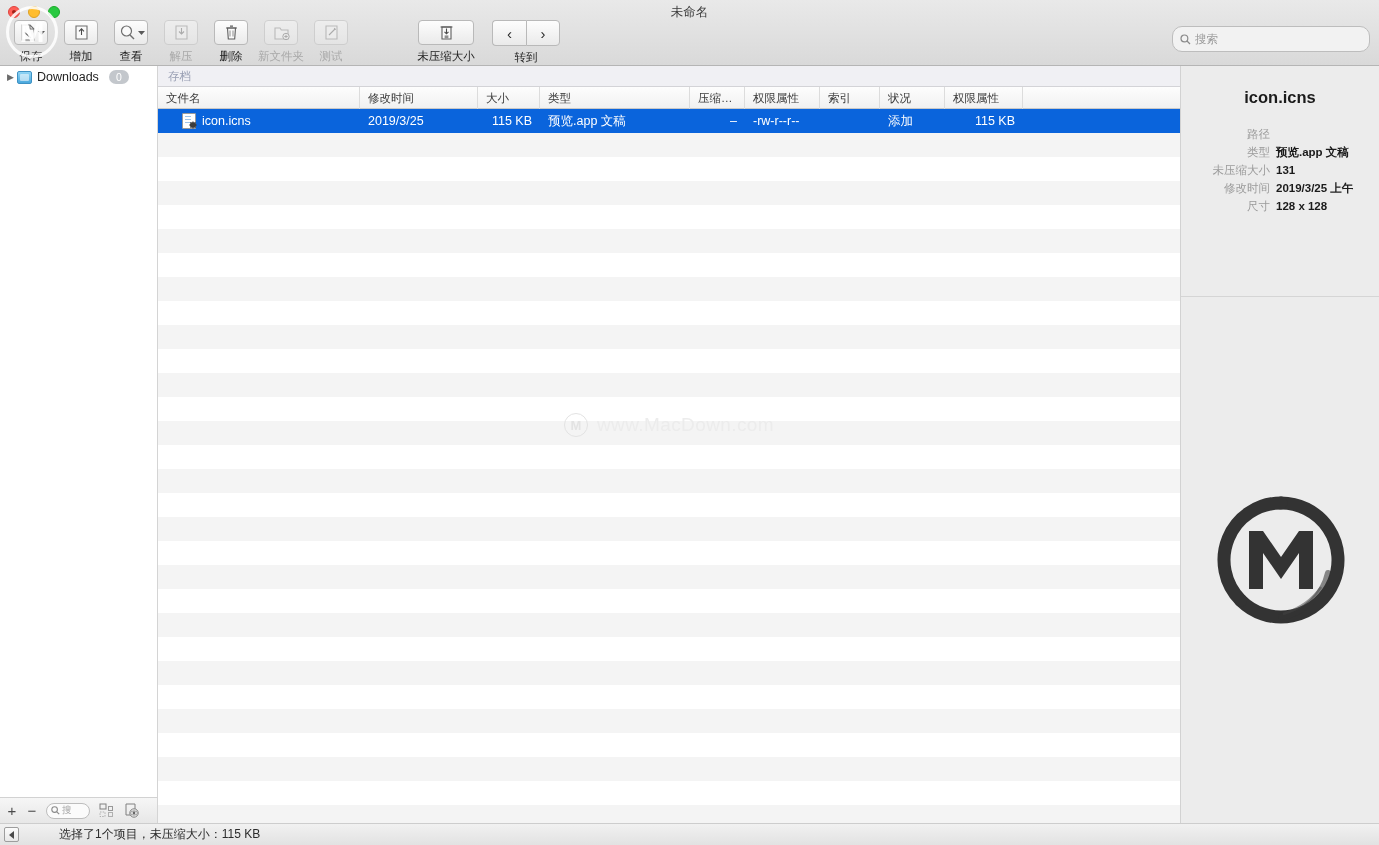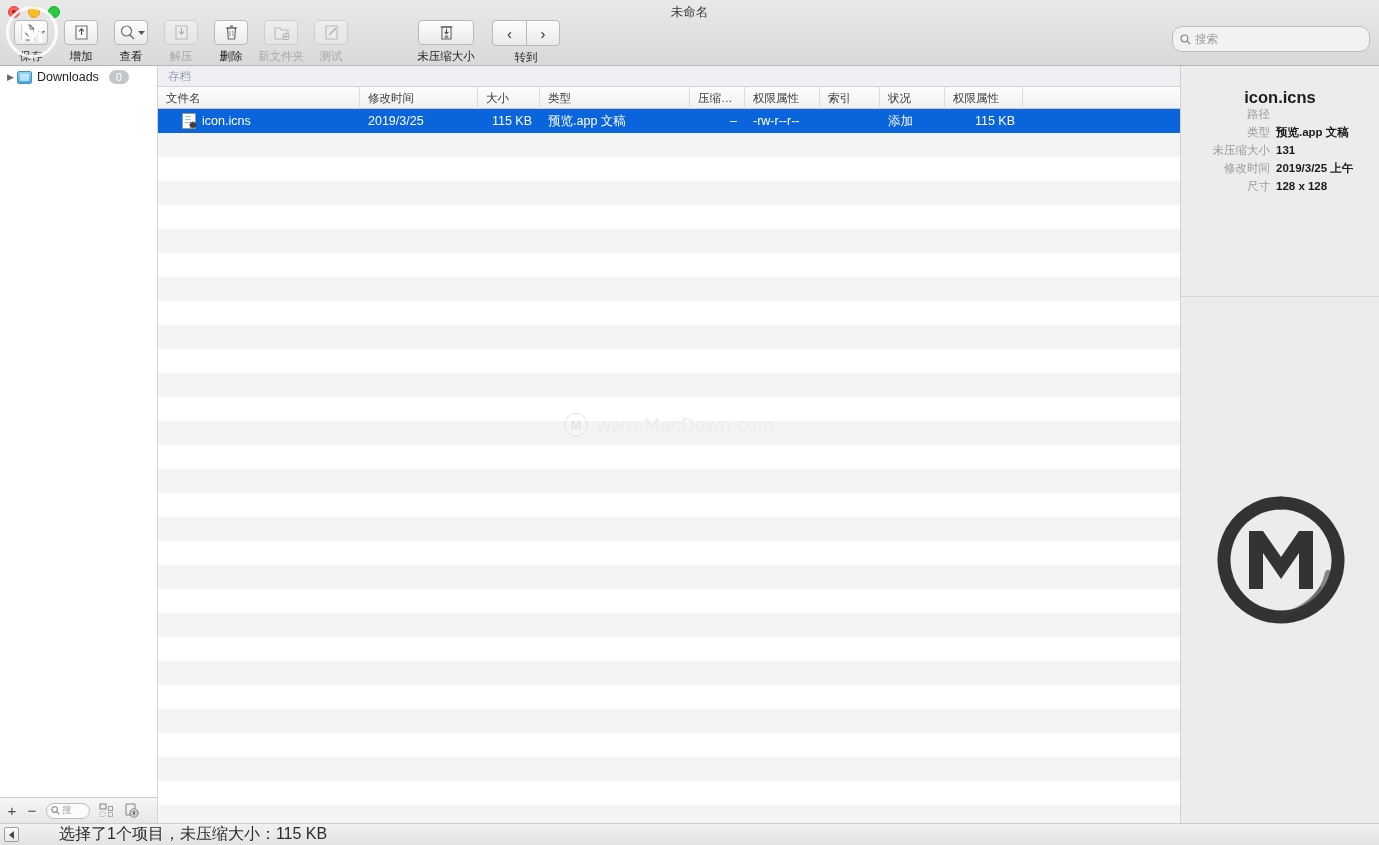--- a/index.html
+++ b/index.html
@@ -191,21 +191,21 @@
   }
 
   
   .infopanel {
     position: absolute; left: 1180px; top: 66px; width: 199px; height: 757px;
     background: #ececec; border-left: 1px solid #d2d2d2;
   }
   .info-title {
     margin-top: 22px; text-align: center; font-size: 16.5px; font-weight: bold; color: #1b1b1b;
   }
-  .info-rows { margin-top: 0; }
+  .info-rows { margin-top: 20px; }
   .info-row { display: flex; height: 18px; align-items: baseline; }
   .info-k {
     width: 95px; text-align: right; padding-right: 6px;
     font-size: 11.5px; color: #9b9b9b;
   }
   .info-v { font-size: 11.5px; color: #1b1b1b; font-weight: bold; }
   .info-sep {
     position: absolute; left: 0; top: 230px; width: 199px; height: 1px; background: #d5d5d5;
   }
   .logo-area {
@@ -225,21 +225,21 @@
   }
   .sb-arrow {
     width: 15px; height: 15px; margin-left: 4px; border: 1px solid #9d9d9d;
     background: linear-gradient(to bottom,#fbfbfb,#e8e8e8);
     display: flex; align-items: center; justify-content: center; border-radius: 2px;
   }
   .sb-arrow i {
     width: 0; height: 0; border-style: solid;
     border-width: 4px 5px 4px 0; border-color: transparent #4a4a4a transparent transparent;
   }
-  .status-text { margin-left: 40px; font-size: 16px; color: #2c2c2c; }
+  .status-text { margin-left: 40px; font-size: 12px; color: #2c2c2c; }
 </style>
 </head>
 <body>
 
 <div class="window">
 
   <div class="titlebar">
     <div class="traffic">
       <div class="tl tl-c"></div>
       <div class="tl tl-m"></div>

